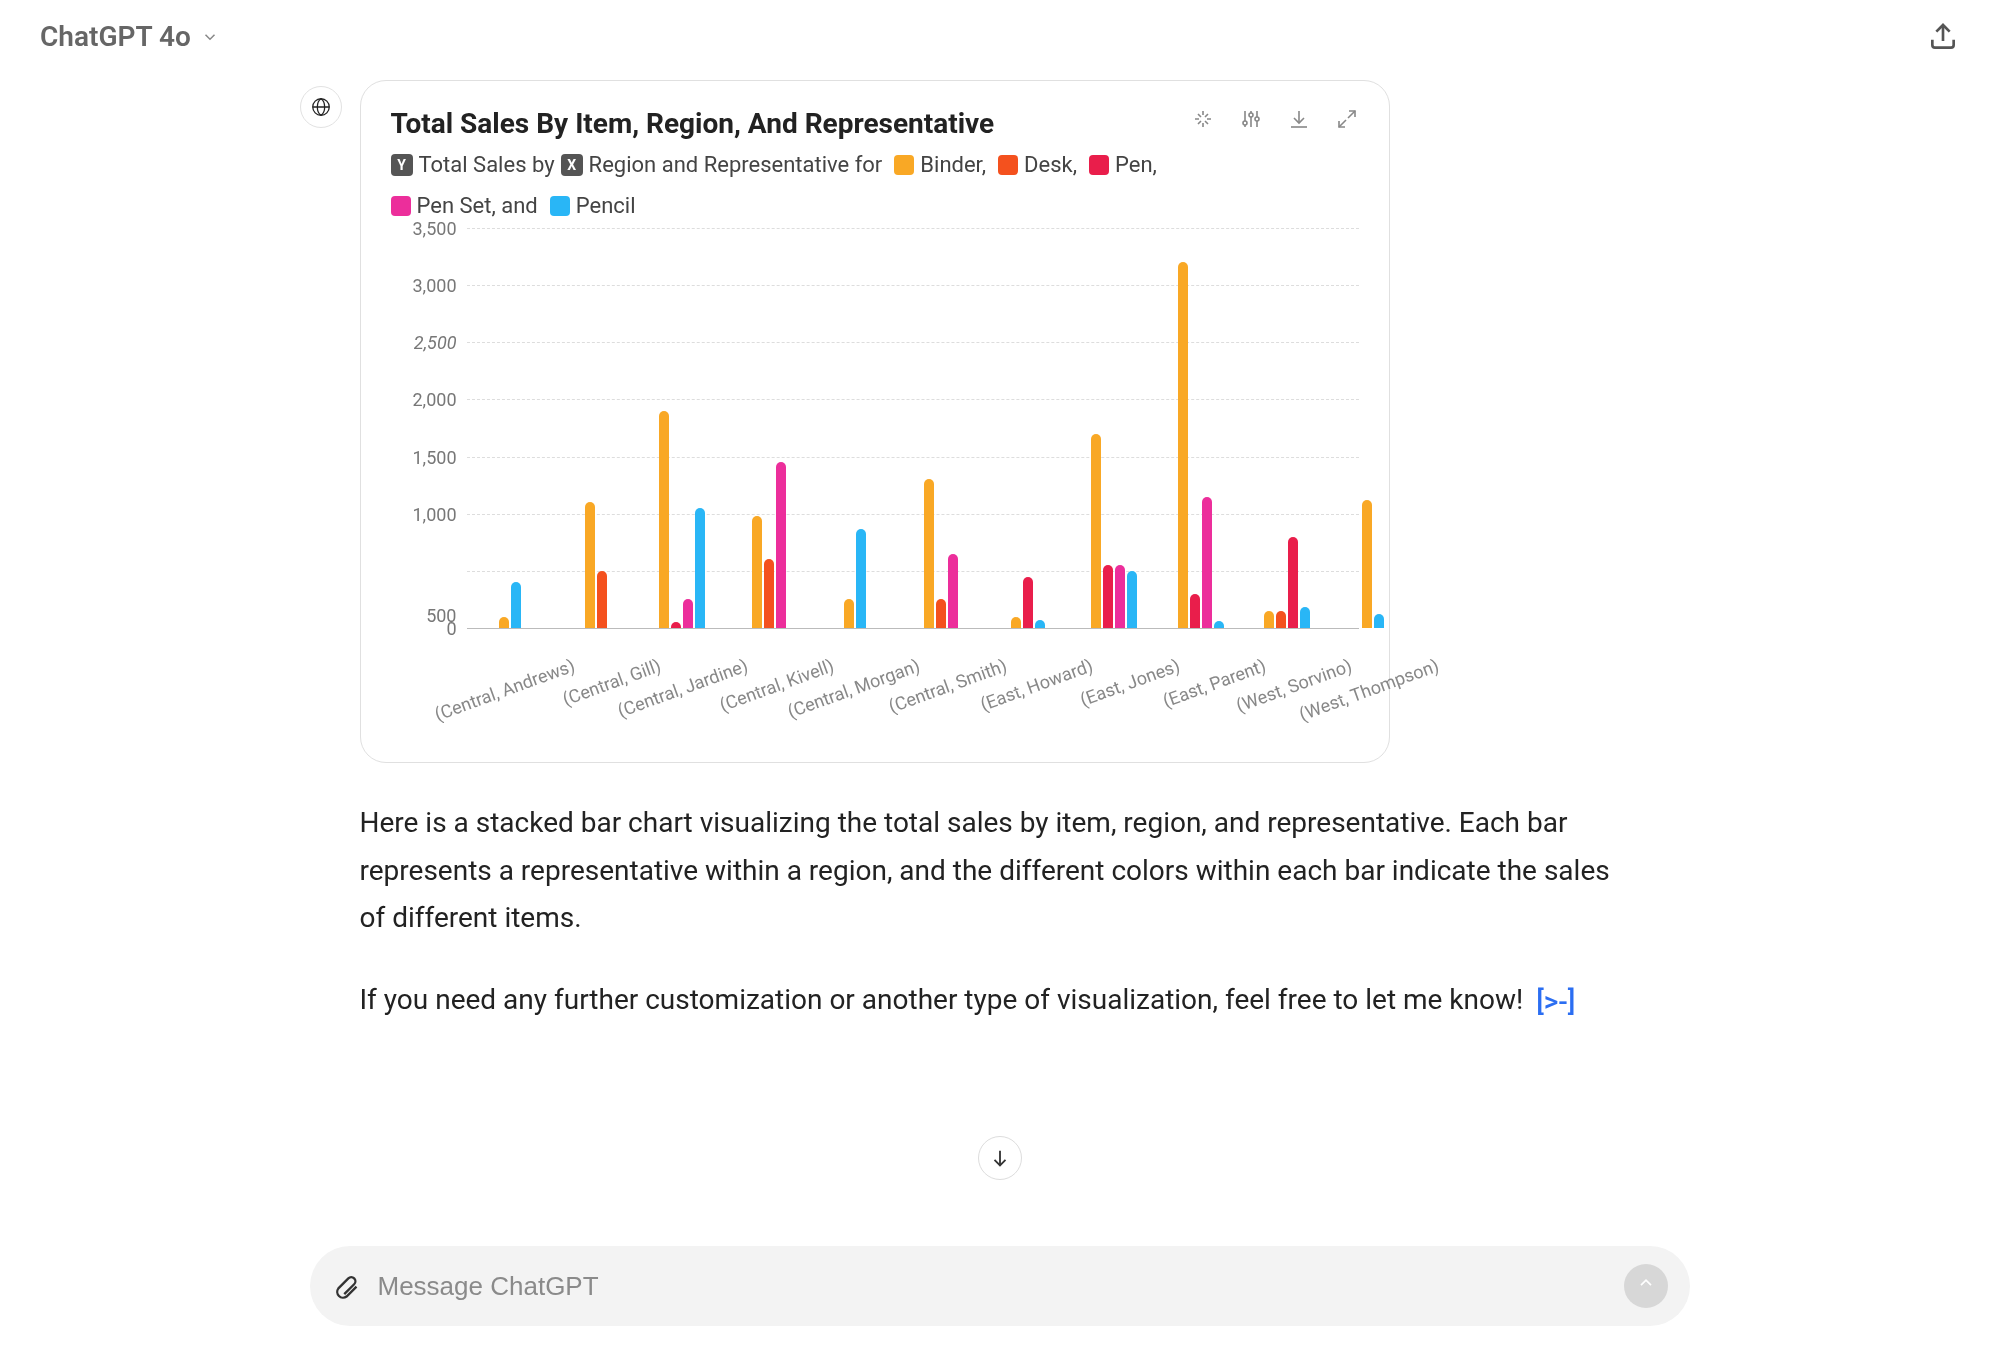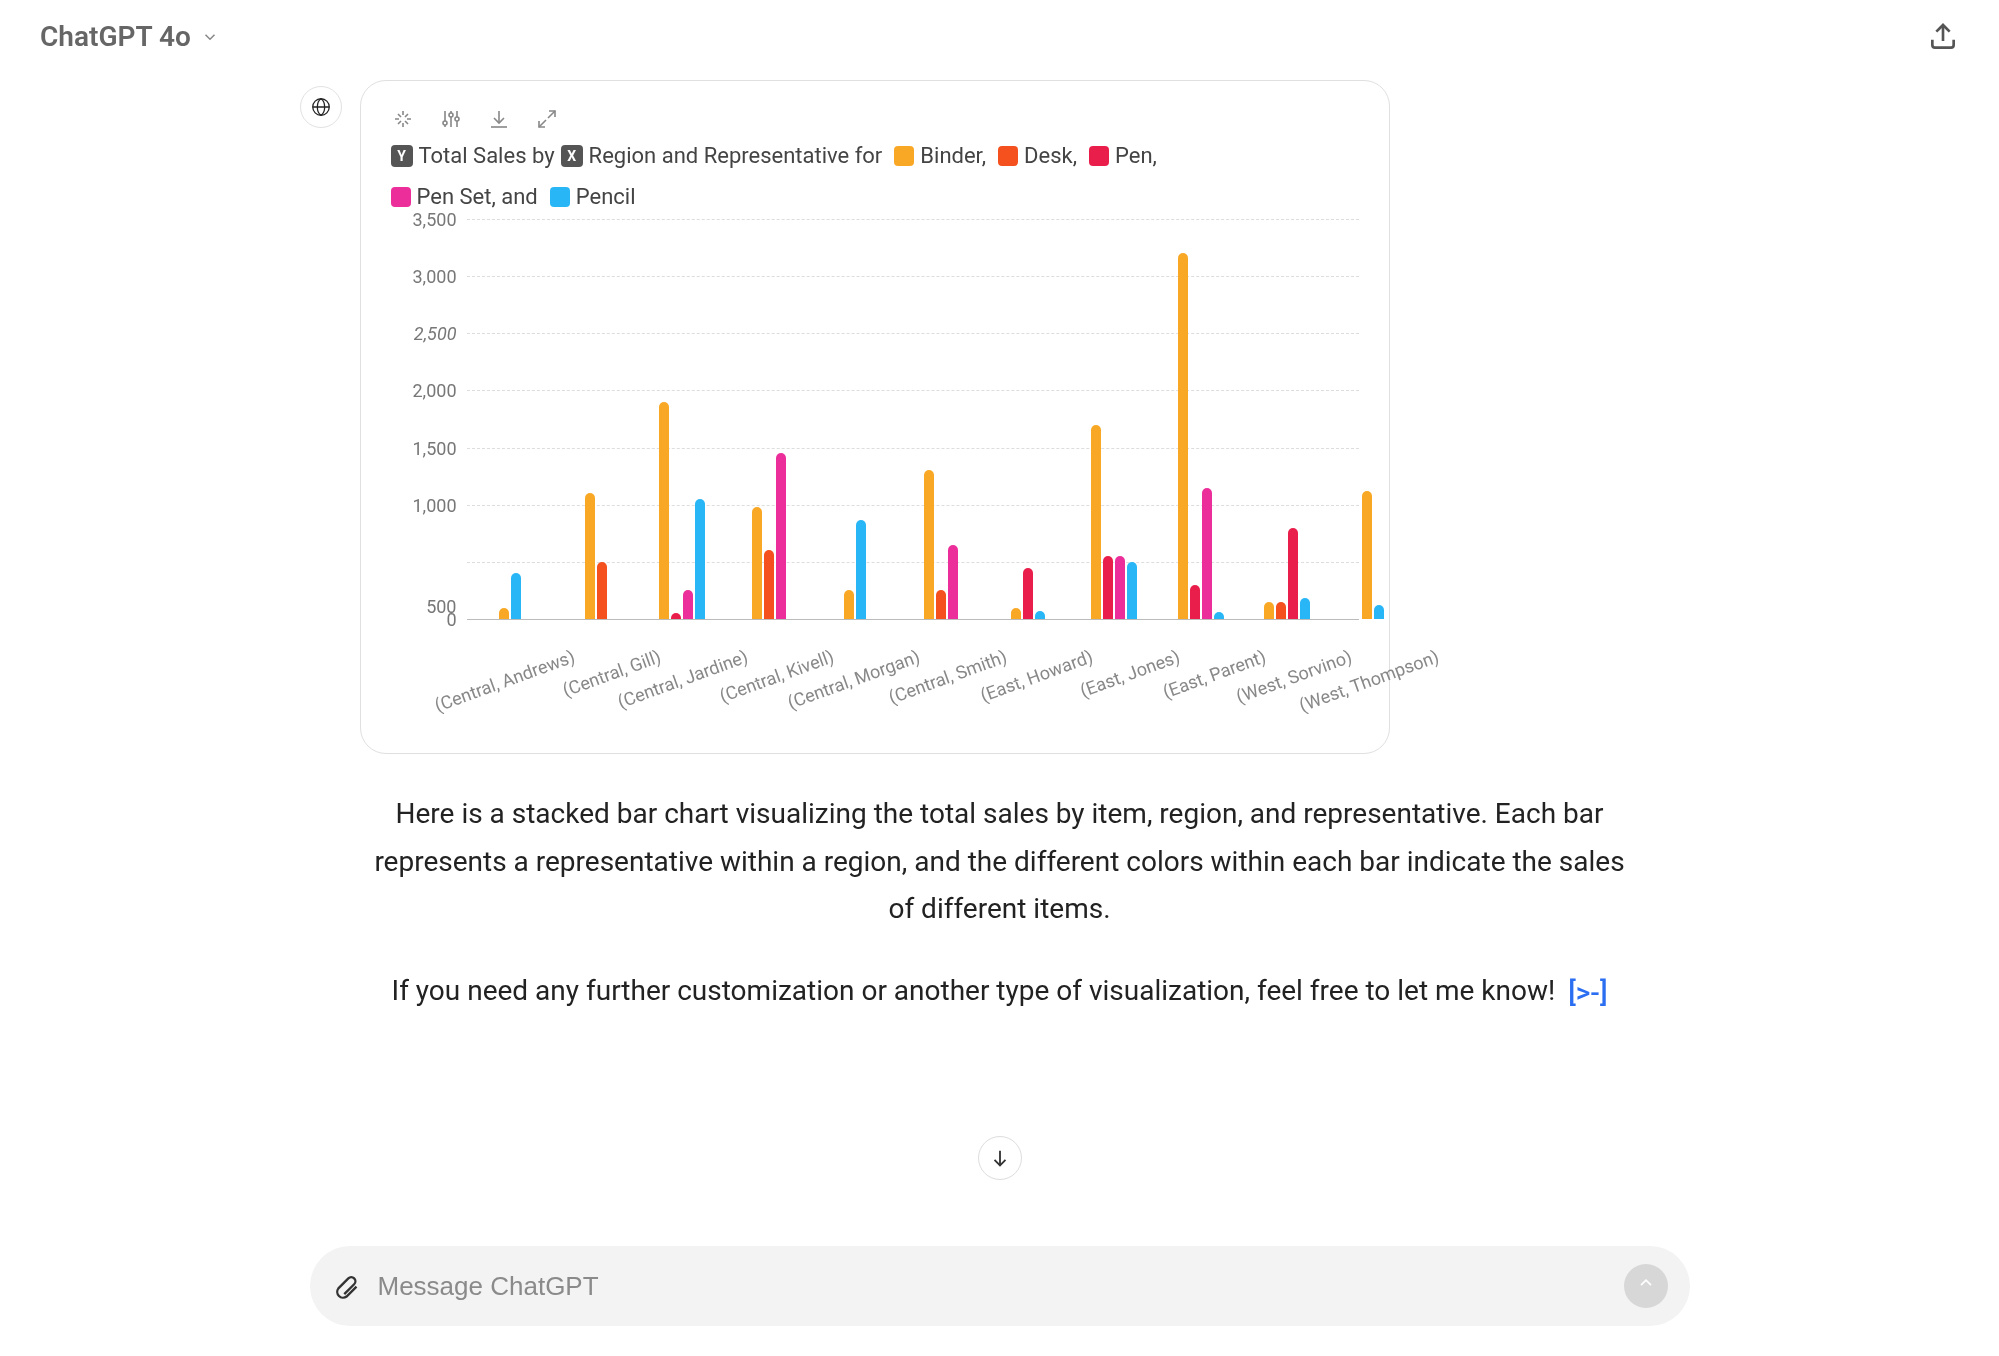--- a/index.html
+++ b/index.html
@@ -177,21 +177,21 @@
     transform-origin: right center;
   }
   
   .assist-text {
     font-size: 28px;
     line-height: 1.7;
     color: #222;
     margin-top: 36px;
     width: 1280px;
   }
-  .assist-text p { margin-bottom: 34px; text-align: center; }
+  .assist-text p { margin-bottom: 34px; }
   .code-badge {
     display: inline-block;
     color: #2b6ef2;
     font-weight: 500;
     margin-left: 6px;
     vertical-align: middle;
   }
   
   .scroll-down {
     position: absolute;
@@ -267,20 +267,21 @@
             <circle cx="12" cy="12" r="9"></circle>
             <path d="M12 3c3 2 4 5 4 9s-1 7-4 9M12 3c-3 2-4 5-4 9s1 7 4 9M3 12h18"></path>
           </g>
         </svg>
     </div>
 
     <div>
 
       <div class="chart-card">
         <div class="card-head">
+          <div class="card-title">Total Sales By Item, Region, And Representative</div>
           <div class="card-tools">
             <svg class="tool-ic" viewBox="0 0 24 24">
                 <path d="M12 4v4M12 16v4M4 12h4M16 12h4M7 7l3 3M14 14l3 3M7 17l3-3M14 10l3-3"></path>
               </svg>
             <svg class="tool-ic" viewBox="0 0 24 24">
                 <path d="M6 4v10M6 18v2M12 4v2M12 10v10M18 4v6M18 14v6"></path>
                 <circle cx="6" cy="16" r="2"></circle>
                 <circle cx="12" cy="8" r="2"></circle>
                 <circle cx="18" cy="12" r="2"></circle>
               </svg>

